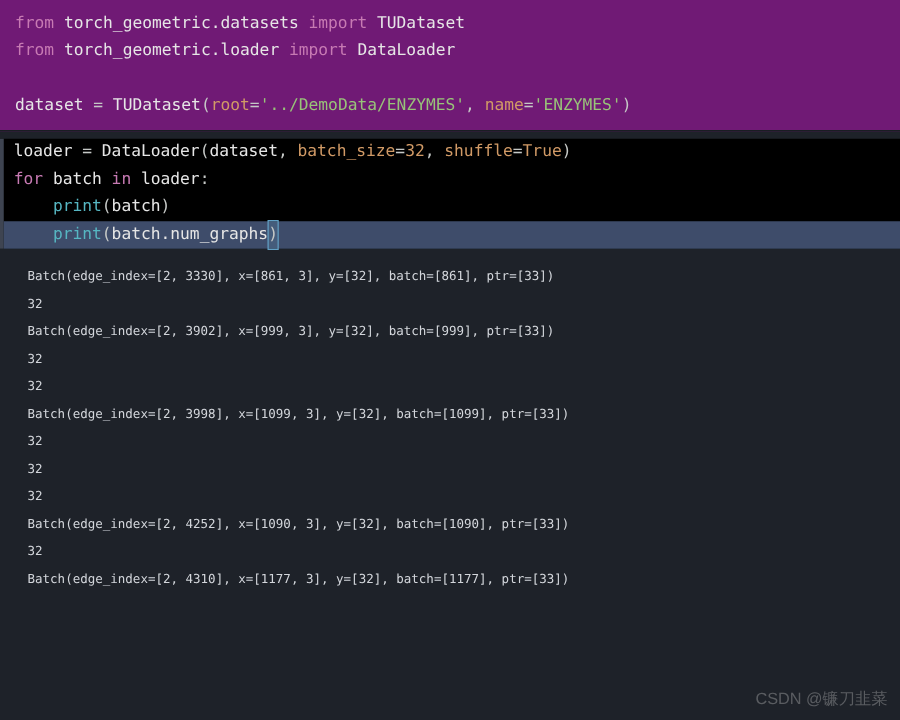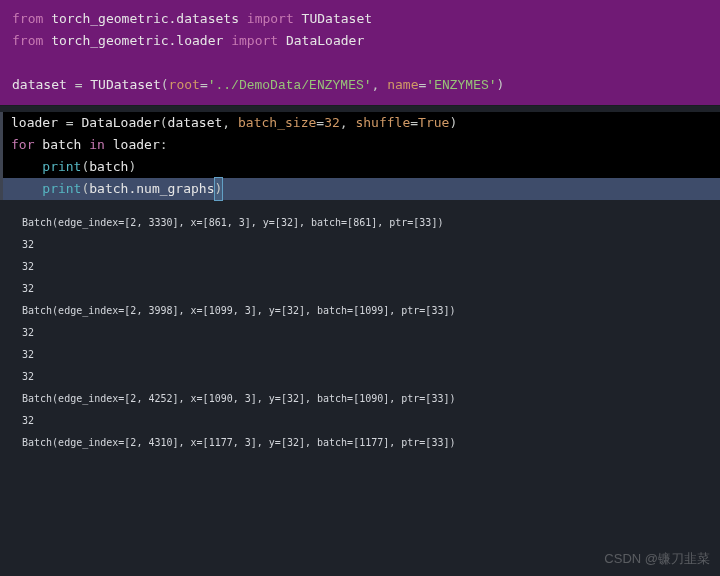--- a/index.html
+++ b/index.html
@@ -34,21 +34,21 @@
     }
     .highlight-line {
       background: #3e4c6a;
     }
     .kw-from { color: #c77ab3; }
     .kw-import { color: #c77ab3; }
     .kw-for { color: #c77ab3; }
     .kw-in { color: #c77ab3; }
     .ident { color: #e6e6e6; }
     .param { color: #d19a66; }
-    .str { color: #98c379; font-family: Liberation Mono, monospace; }
+    .str { color: #98c379; }
     .num { color: #d19a66; }
     .bool { color: #d19a66; }
     .punct { color: #c5c8c6; }
     .builtin { color: #56b6c2; }
     .cursor-box {
       outline: 1px solid #62a0c5;
       background: rgba(98,160,197,0.2);
       display: inline-block;
     }
     .output-pane {
@@ -82,20 +82,21 @@
 <div class="editor-mid">
   <div class="code-line mid-line"><span class="ident">loader </span><span class="punct">= </span><span class="ident">DataLoader</span><span class="punct">(</span><span class="ident">dataset</span><span class="punct">, </span><span class="param">batch_size</span><span class="punct">=</span><span class="num">32</span><span class="punct">, </span><span class="param">shuffle</span><span class="punct">=</span><span class="bool">True</span><span class="punct">)</span></div>
   <div class="code-line mid-line"><span class="kw-for">for </span><span class="ident">batch </span><span class="kw-in">in </span><span class="ident">loader</span><span class="punct">:</span></div>
   <div class="code-line mid-line"><span>    </span><span class="builtin">print</span><span class="punct">(</span><span class="ident">batch</span><span class="punct">)</span></div>
   <div class="code-line mid-line highlight-line"><span>    </span><span class="builtin">print</span><span class="punct">(</span><span class="ident">batch.num_graphs</span><span class="cursor-box">)</span></div>
 </div>
 
 <div class="output-pane">
   <div class="out-line">Batch(edge_index=[2, 3330], x=[861, 3], y=[32], batch=[861], ptr=[33])</div>
   <div class="out-line">32</div>
+  <div class="out-line">Batch(edge_index=[2, 3902], x=[999, 3], y=[32], batch=[999], ptr=[33])</div>
   <div class="out-line">32</div>
   <div class="out-line">32</div>
   <div class="out-line">Batch(edge_index=[2, 3998], x=[1099, 3], y=[32], batch=[1099], ptr=[33])</div>
   <div class="out-line">32</div>
   <div class="out-line">32</div>
   <div class="out-line">32</div>
   <div class="out-line">Batch(edge_index=[2, 4252], x=[1090, 3], y=[32], batch=[1090], ptr=[33])</div>
   <div class="out-line">32</div>
   <div class="out-line">Batch(edge_index=[2, 4310], x=[1177, 3], y=[32], batch=[1177], ptr=[33])</div>
 </div>

